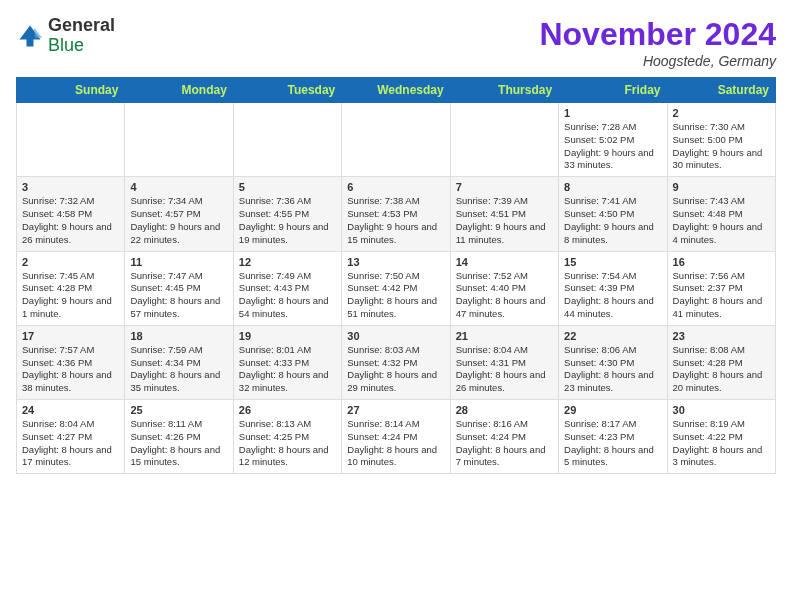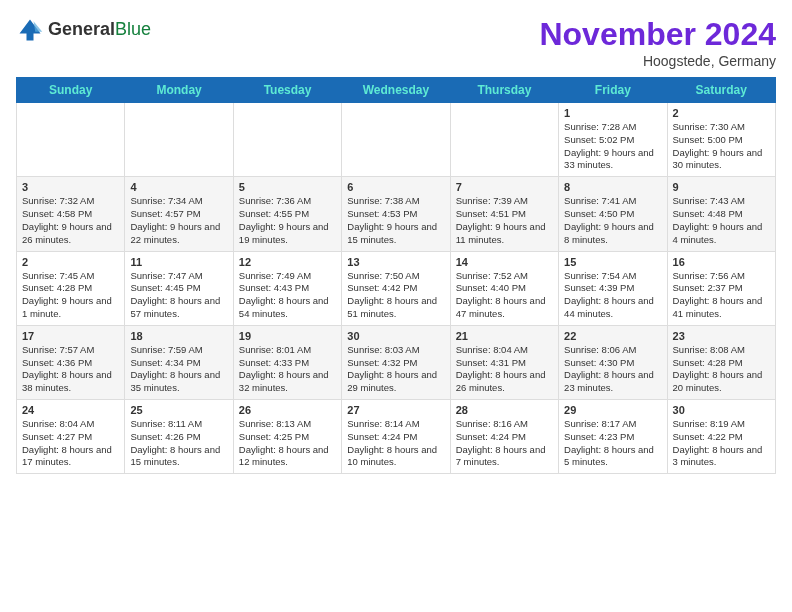--- a/index.html
+++ b/index.html
@@ -15,21 +15,21 @@
       justify-content: space-between;
       align-items: flex-start;
       margin-bottom: 8px;
     }
     .logo {
       display: flex;
       align-items: center;
     }
     .logo-text {
       display: flex;
-      flex-direction: row;
+      flex-direction: column;
       line-height: 1.1;
     }
     .logo-general {
       font-size: 18px;
       font-weight: bold;
       color: #333;
     }
     .logo-blue {
       font-size: 18px;
       font-weight: normal;
@@ -44,33 +44,34 @@
       text-align: right;
     }
     .month-title {
       font-size: 32px;
       font-weight: bold;
       color: #6d28d9;
     }
     .location {
       font-size: 14px;
       color: #444;
+      font-style: italic;
     }
     .calendar {
       width: 100%;
       border-collapse: collapse;
       border: 1px solid #ccc;
     }
     .calendar th {
       background-color: #1a6bb5;
-      color: #5eead4;
+      color: #bef264;
       font-size: 12px;
       font-weight: bold;
       padding: 5px 6px;
-      text-align: center;
+      text-align: right;
       border: 1px solid #1a6bb5;
     }
     .calendar td {
       vertical-align: top;
       padding: 4px 5px;
       border: 1px solid #ddd;
       width: calc(100% / 7);
       min-height: 80px;
       font-size: 10px;
       color: #333;

